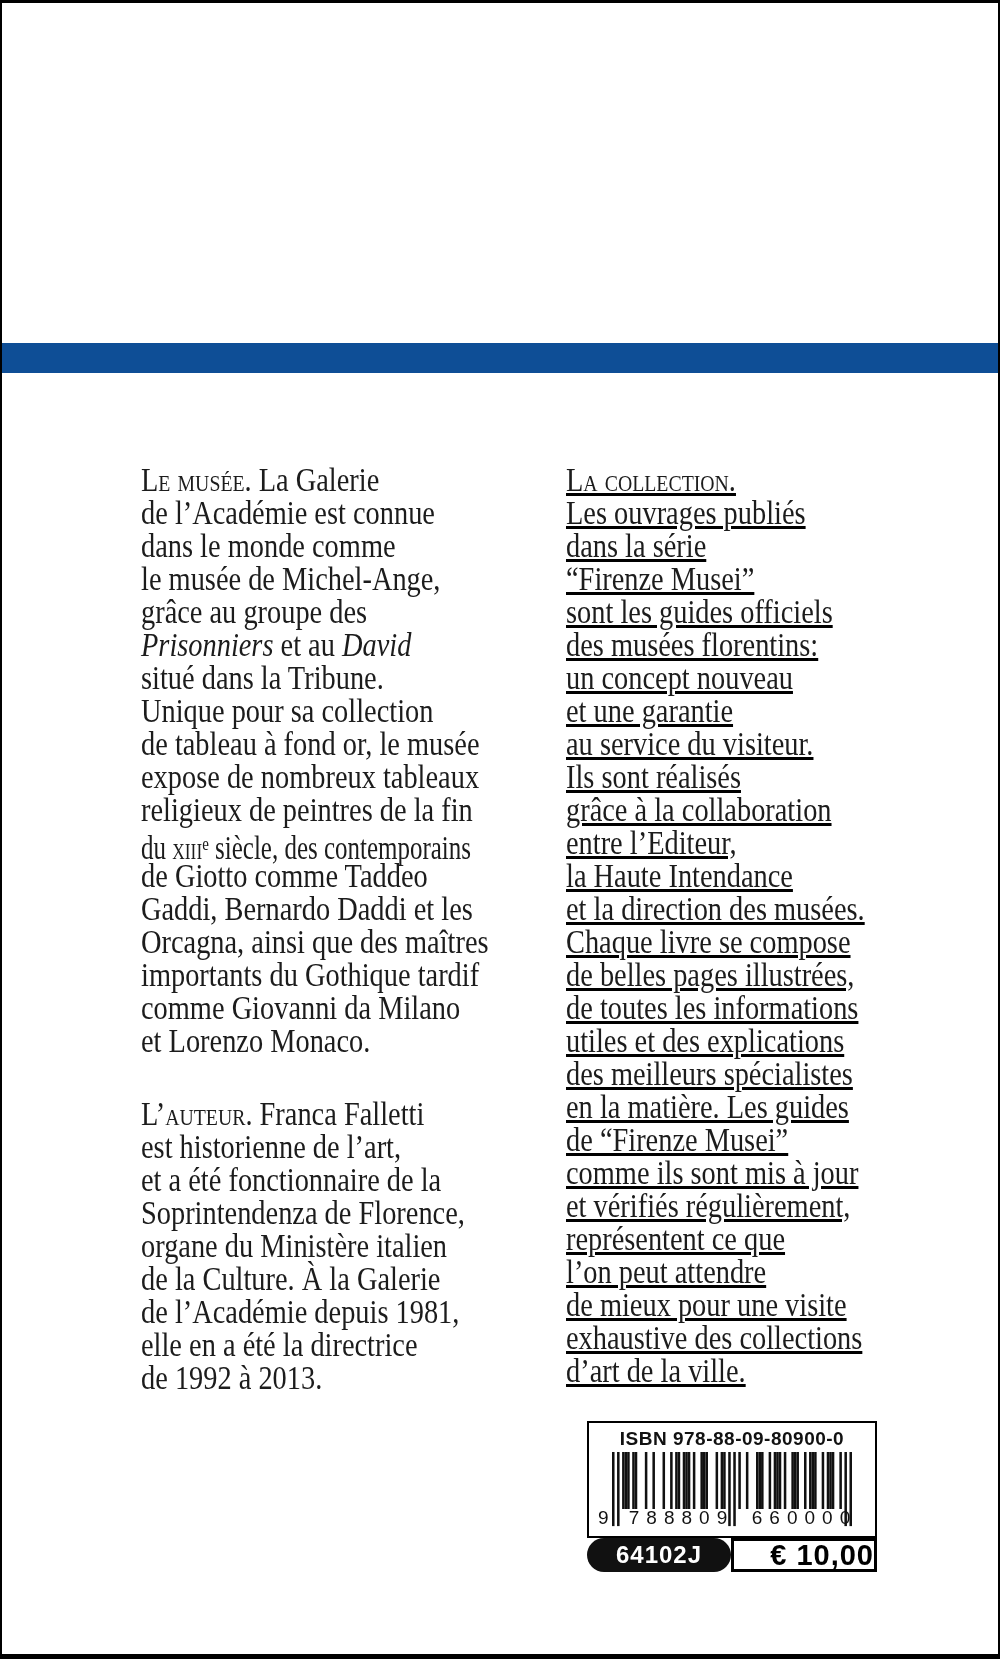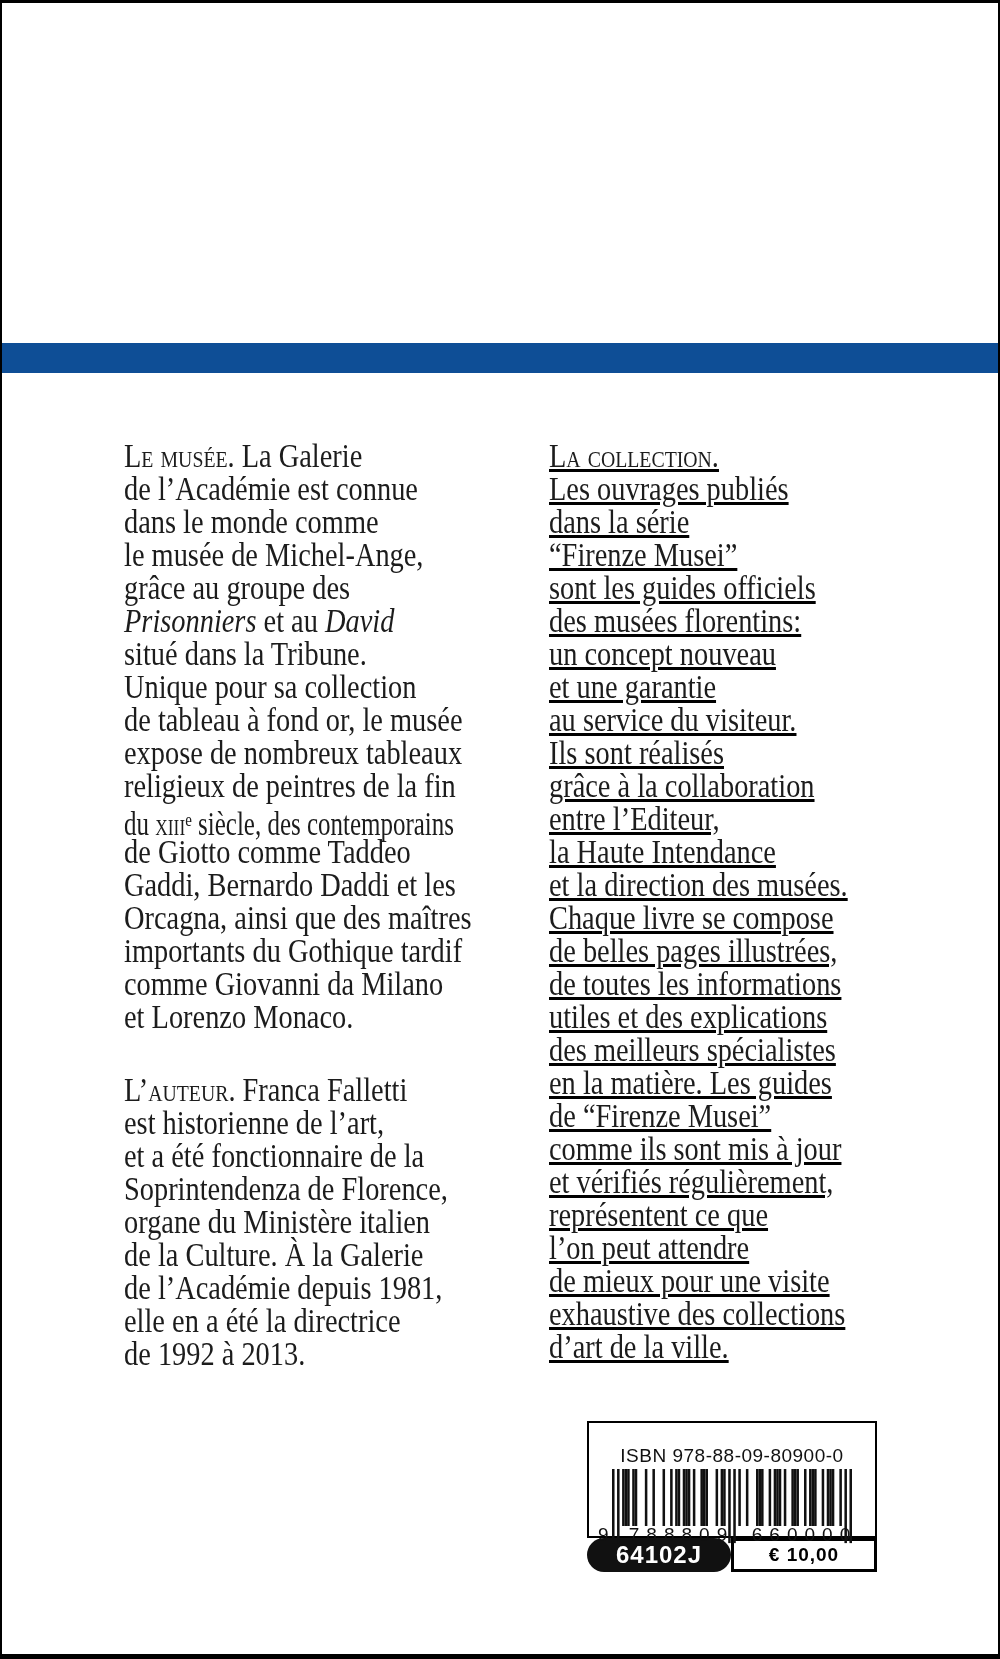--- a/index.html
+++ b/index.html
@@ -3,52 +3,52 @@
 <meta charset="utf-8">
 <style>
   html,body { margin:0; padding:0; background:#e8e8e8; }
   .cover {
     position:relative; width:1000px; height:1659px; box-sizing:border-box;
     background:#ffffff; border:solid #000;
     border-width:3px 2px 5px 2px; overflow:hidden;
     font-family:"Liberation Serif","DejaVu Serif",serif;
   }
   .stripe { position:absolute; left:0; right:0; top:340px; height:30px; background:#0e4e96; }
-  .col { position:absolute; top:437px; width:450px; }
+  .col { position:absolute; top:461px; width:450px;margin-left:17px; }
   .col-left  { left:122px; }
   .col-right { left:547px;text-decoration:underline; }
   .coltext {
     font-size:33px; line-height:33px; color:#1c1c1c;
     transform:scaleX(.86); transform-origin:0 0; white-space:nowrap;
   }
   .para-gap { margin-top:40px; }
   .tline { height:33px; }
   .tline.tight { transform:scaleX(.88); transform-origin:0 0; }
   .s-n {}
   .s-i { font-style:italic; }
   .s-sc { font-variant:small-caps; }
   .s-sup { font-size:60%; vertical-align:0.45em; }
 
   .ticket { position:absolute; left:585px; top:1418px; width:290px;
             font-family:"Liberation Sans","DejaVu Sans",sans-serif; }
   .bc-box { box-sizing:border-box; width:290px; height:117px; border:2px solid #000;
             background:#fff; text-align:center; }
-  .bc-isbn { margin-top:22px; font-size:19px; color:#111; letter-spacing:0.5px; }
+  .bc-isbn { margin-top:5px; font-size:19px; color:#111; letter-spacing:0.5px;font-weight:bold; }
   .bc-bars { position:relative; margin:2px auto 0 auto; width:240px; height:80px; }
   .bc-bars svg { position:absolute; left:0; top:0; width:240px; height:76px; }
   .bc-digits { position:absolute; left:-14px; top:55px; width:268px; display:flex;
                font-size:19px; color:#111; background:transparent; }
   .bc-digits .g0 { width:22px; text-align:left; }
   .bc-digits .g1, .bc-digits .g2 { flex:1; text-align:center; letter-spacing:7px; }
   .bc-strip { display:flex; width:290px; height:34px; }
   .bc-code { box-sizing:border-box; width:144px; background:#111; color:#fff;
              font-size:24px; font-weight:bold; text-align:center; line-height:34px;
              letter-spacing:1px;border-radius:17px; }
   .bc-price { box-sizing:border-box; flex:1; background:#fff; border:3px solid #000;
-              color:#000; font-size:19px; font-weight:bold; text-align:center;
+              color:#000; font-size:29px; font-weight:bold; text-align:right;
               line-height:28px; letter-spacing:1px; }
 </style>
 </head>
 <body>
 
 <div class="cover">
 
   <div class="stripe"></div>
 
   <div class="col col-left">

